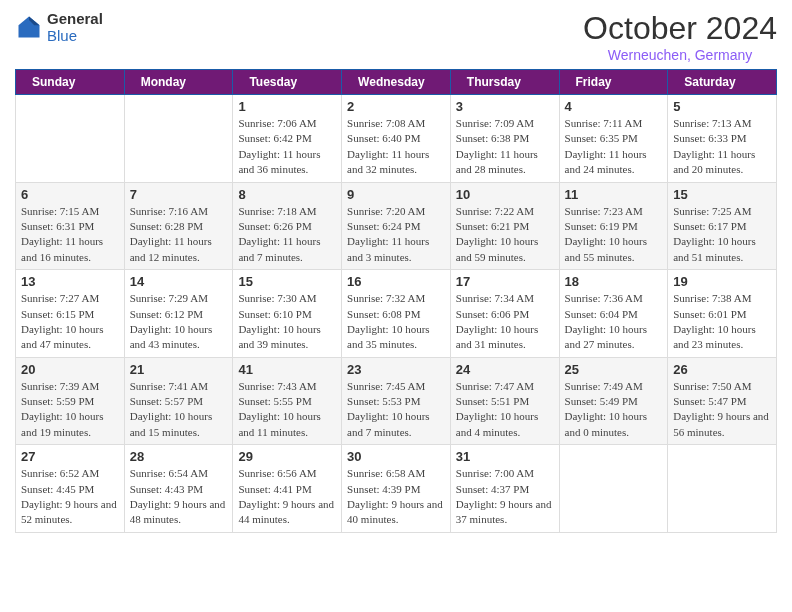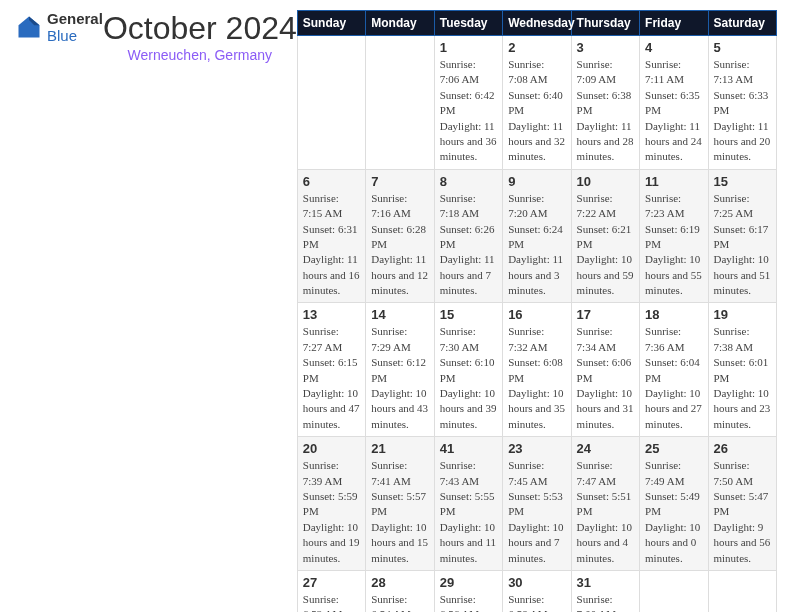--- a/index.html
+++ b/index.html
@@ -8,21 +8,21 @@
       background: #fff;
       width: 792px;
       height: 612px;
       overflow: hidden;
     }
     .page {
       width: 792px;
       height: 516px;
       padding: 10px 15px 10px 15px;
       display: flex;
-      flex-direction: row;
+      flex-direction: column;
     }
     .header {
       display: flex;
       justify-content: space-between;
       align-items: flex-start;
       margin-bottom: 6px;
     }
     .logo {
       display: flex;
       align-items: center;
@@ -45,24 +45,24 @@
       color: #8b5cf6;
     }
     .calendar {
       flex: 1;
       border: 1px solid #ccc;
       border-collapse: collapse;
       width: 100%;
       table-layout: fixed;
     }
     .calendar th {
-      background-color: #0f172a;
+      background-color: #701a75;
       color: white;
       text-align: left;
-      padding: 5px 5px;
+      padding: 5px 16px;
       font-size: 12px;
       font-weight: bold;
       border: 1px solid #1a5ba8;
     }
     .calendar td {
       vertical-align: top;
       padding: 4px 5px;
       font-size: 10px;
       color: #333;
       border: 1px solid #ddd;

